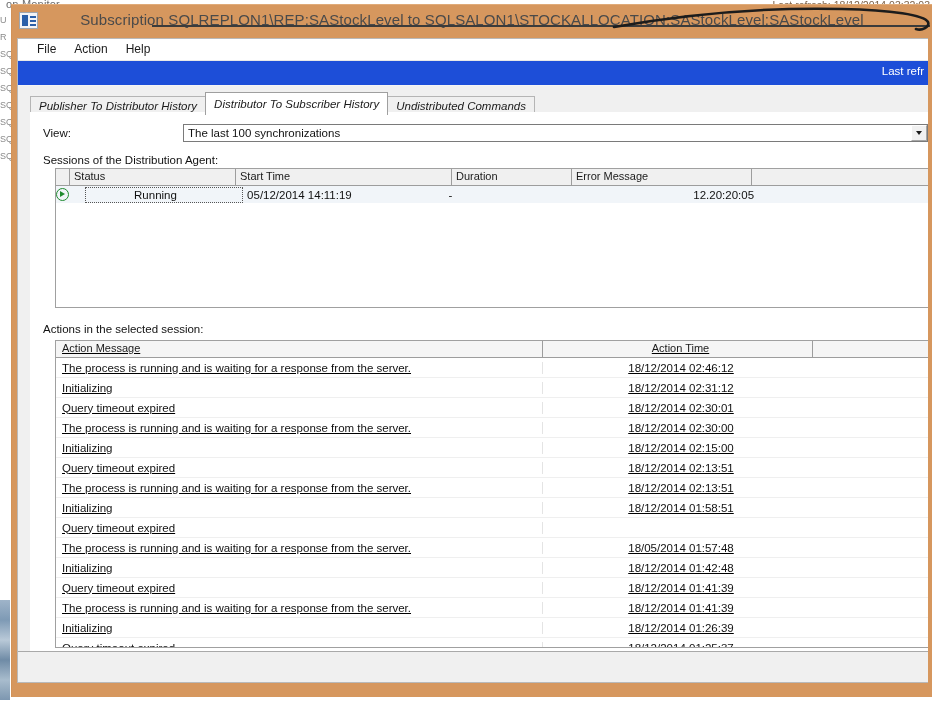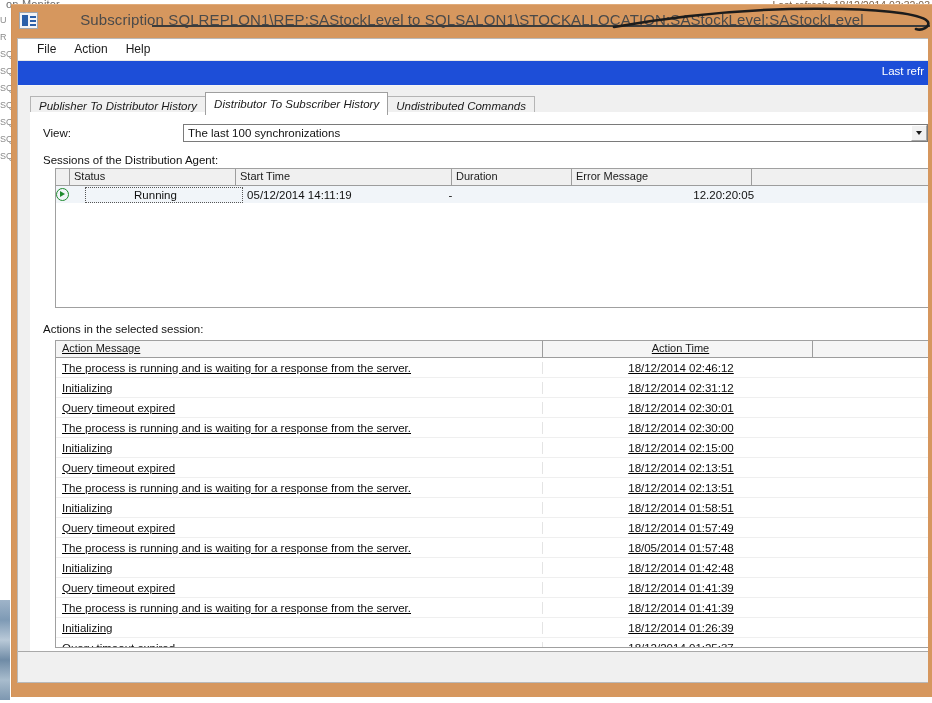--- a/index.html
+++ b/index.html
@@ -542,21 +542,20 @@
             <div class="act-row">
               <div class="cell act-msg">The process is running and is waiting for a response from the server.</div>
               <div class="cell act-time">18/12/2014 02:13:51</div>
             </div>
             <div class="act-row">
               <div class="cell act-msg">Initializing</div>
               <div class="cell act-time">18/12/2014 01:58:51</div>
             </div>
             <div class="act-row">
               <div class="cell act-msg">Query timeout expired</div>
-              <div class="cell act-time">18/12/2014 01:57:49</div>
             </div>
             <div class="act-row">
               <div class="cell act-msg">The process is running and is waiting for a response from the server.</div>
               <div class="cell act-time">18/05/2014 01:57:48</div>
             </div>
             <div class="act-row">
               <div class="cell act-msg">Initializing</div>
               <div class="cell act-time">18/12/2014 01:42:48</div>
             </div>
             <div class="act-row">

